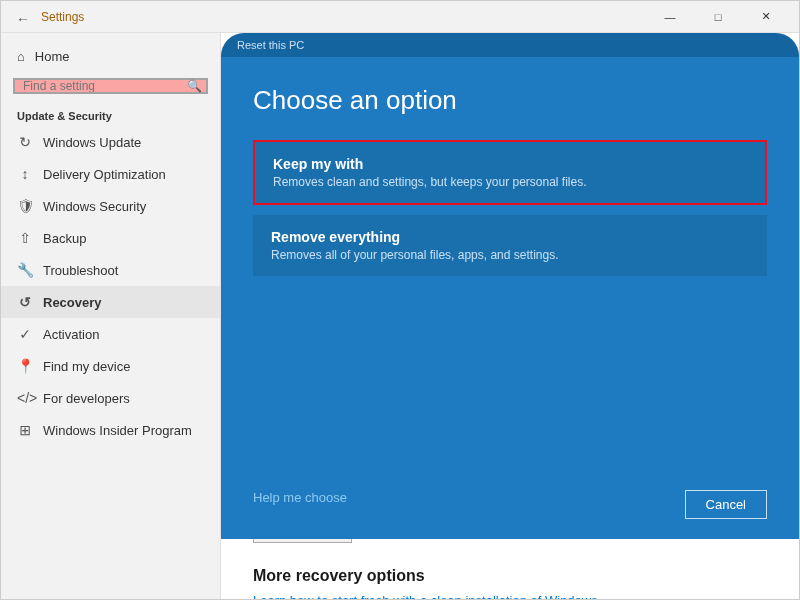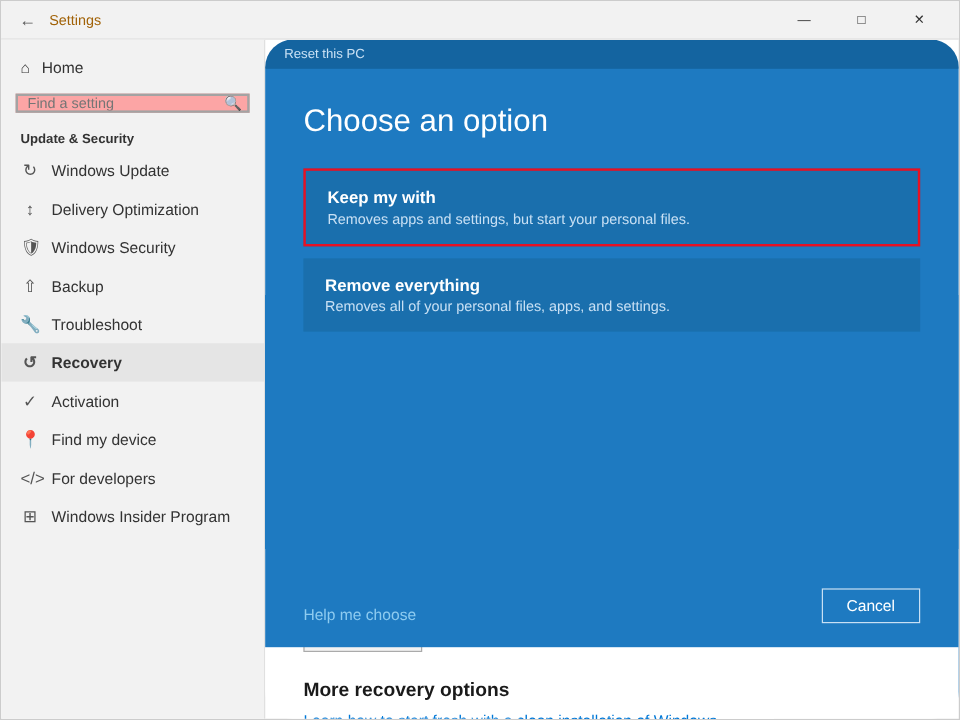--- a/index.html
+++ b/index.html
@@ -259,21 +259,21 @@
 
     .option-card-desc {
       font-size: 12px;
       color: #c8e0f4;
     }
 
     .dialog-footer {
       padding: 12px 32px 20px;
       display: flex;
       justify-content: space-between;
-      align-items: flex-end;
+      align-items: flex-start;
     }
 
     .help-link {
       color: #8dcbf0;
       text-decoration: none;
       font-size: 13px;
       cursor: pointer;
     }
 
     .cancel-btn {
@@ -362,21 +362,21 @@
       <h2 class="section-title">Reset this PC</h2>
 
       <div class="overlay">
         <div class="dialog">
           <div class="dialog-header">Reset this PC</div>
           <div class="dialog-body">
             <div class="dialog-title">Choose an option</div>
 
             <div class="option-card selected">
               <div class="option-card-title">Keep my with</div>
-              <div class="option-card-desc">Removes apps and settings, but start your personal files.</div>
+              <div class="option-card-desc">Removes clean and settings, but keeps your personal files.</div>
             </div>
 
             <div class="option-card">
               <div class="option-card-title">Remove everything</div>
               <div class="option-card-desc">Removes all of your personal files, apps, and settings.</div>
             </div>
           </div>
           <div class="dialog-footer">
             <a class="help-link">Help me choose</a>
             <button class="cancel-btn">Cancel</button>

